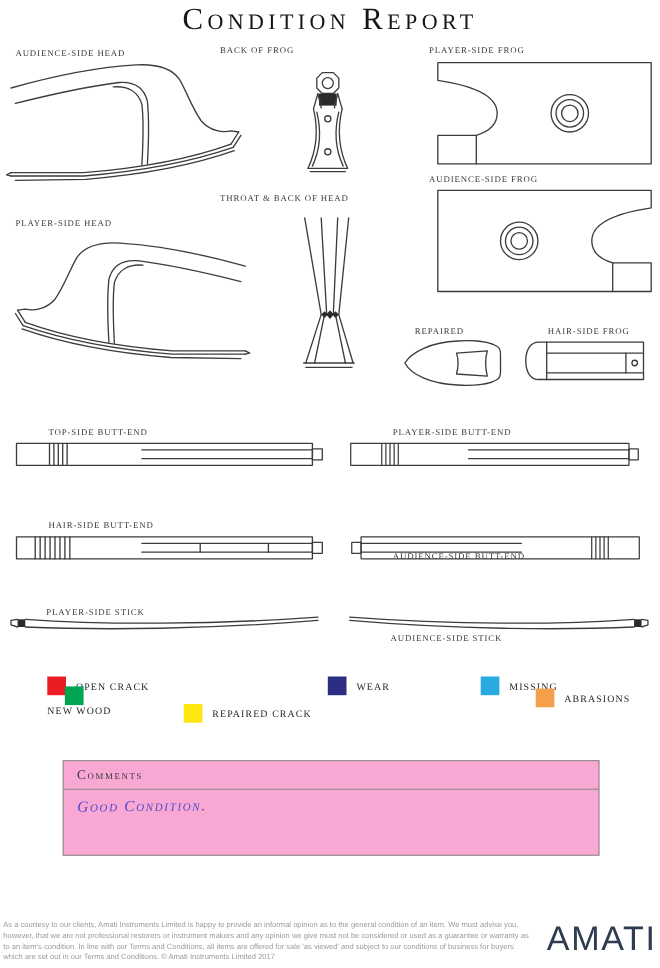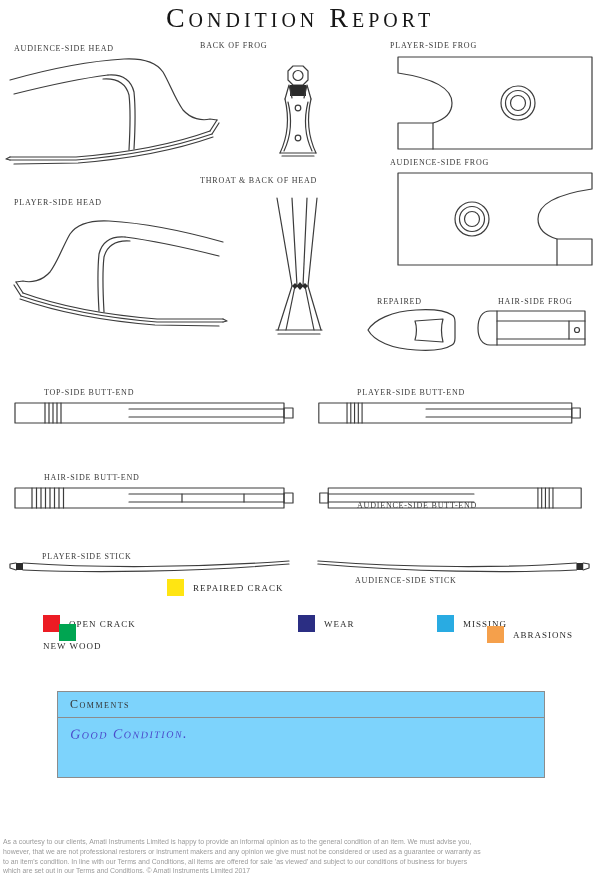--- a/index.html
+++ b/index.html
@@ -13,21 +13,21 @@
   .figlabel.ctr{text-align:left;}
   .figlabel.rt{text-align:left;}
   svg{position:absolute;overflow:visible;}
   svg path, svg line, svg circle, svg polygon, svg rect.o, svg polyline{
       fill:none;stroke:#3c3c3c;stroke-width:1.2;stroke-linecap:round;stroke-linejoin:round;}
   svg .fill{fill:#2b2b2b;stroke:none;}
   .mirror{transform:scaleX(-1);}
   .legend-item{position:absolute;display:flex;align-items:center;}
   .swatch{width:17px;height:17px;margin-right:9px;flex:0 0 17px;}
   .legend-label{font-family:"Liberation Serif",serif;font-size:9px;letter-spacing:1px;color:#2b2b2b;white-space:nowrap;}
-  .comments-box{position:absolute;left:57px;top:691px;width:486px;height:85px;border:1px solid #8c8c8c;background:#7dd3fc;}
+  .comments-box{position:absolute;left:57px;top:691px;width:486px;height:85px;border:1px solid #8c8c8c;background:#f9a8d4;}
   .comments-head{height:25px;line-height:25px;padding-left:12px;border-bottom:1px solid #8c8c8c;
                  font-variant:small-caps;font-size:12px;letter-spacing:1.5px;color:#333;}
   .comments-value{padding:9px 0 0 12px;font-style:italic;font-variant:small-caps;
                   font-size:14px;letter-spacing:1.5px;color:#4b4bcb;transform:rotate(-0.6deg);transform-origin:left top;}
   .disclaimer{position:absolute;left:3px;top:837px;width:481px;
               font-family:"Liberation Sans",sans-serif;font-size:6.9px;line-height:1.42;color:#9b9b9b;}
   .brand{position:absolute;left:487px;top:836px;width:110px;text-align:right;
          font-family:"Liberation Sans",sans-serif;font-size:31px;letter-spacing:1.5px;color:#2f3b50;font-weight:400;}
 </style>
 </head>
@@ -185,21 +185,21 @@
     <path d="M8,4 L2,5 L2,9 L8,11"></path>
     <rect class="fill" x="8" y="4" width="7" height="7"></rect>
     <path d="M15,4 C85,9 185,9 281,2"></path>
     <path d="M15,11 C85,14 185,13 281,5"></path>
   </svg>
 
   <div class="legend-item" style="left:43px;top:615px;">
     <span class="swatch" style="background: rgb(236, 28, 36);"></span>
     <span class="legend-label">OPEN CRACK</span>
   </div>
-  <div class="legend-item" style="left:167px;top:579px;">
+  <div class="legend-item" style="left:167px;top:640px;">
     <span class="swatch" style="background: rgb(255, 229, 18);"></span>
     <span class="legend-label">REPAIRED CRACK</span>
   </div>
   <div class="legend-item" style="left:298px;top:615px;">
     <span class="swatch" style="background: rgb(43, 46, 131);"></span>
     <span class="legend-label">WEAR</span>
   </div>
   <div class="legend-item" style="left:403px;top:615px;padding-left:34px;">
     <span class="swatch" style="background: rgb(41, 171, 226);"></span>
     <span class="legend-label">MISSING</span>
@@ -212,14 +212,15 @@
     <span class="swatch" style="background: rgb(0, 165, 81);"></span>
     <span class="legend-label">NEW WOOD</span>
   </div>
 
   <div class="comments-box">
     <div class="comments-head">Comments</div>
     <div class="comments-value">Good Condition.</div>
   </div>
 
   <div class="disclaimer">As a courtesy to our clients, Amati Instruments Limited is happy to provide an informal opinion as to the general condition of an item. We must advise you, however, that we are not professional restorers or instrument makers and any opinion we give must not be considered or used as a guarantee or warranty as to an item's condition. In line with our Terms and Conditions, all items are offered for sale 'as viewed' and subject to our conditions of business for buyers which are set out in our Terms and Conditions. © Amati Instruments Limited 2017</div>
+  <div class="brand">AMATI</div>
 
 </div>
 
 </body></html>

